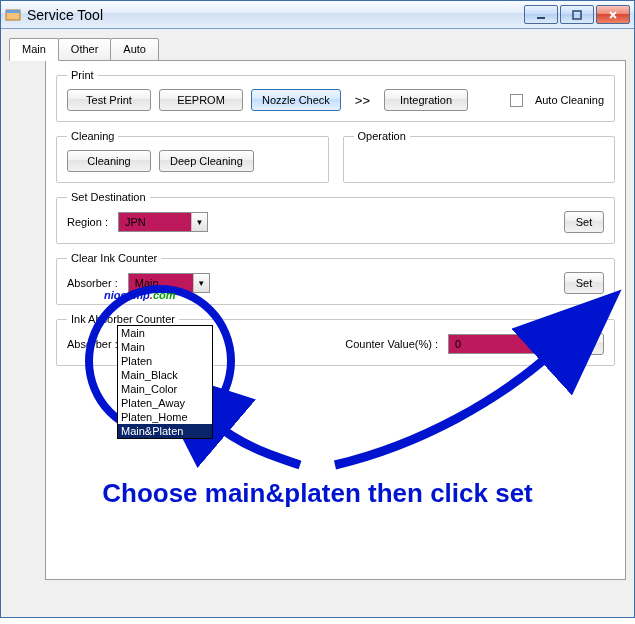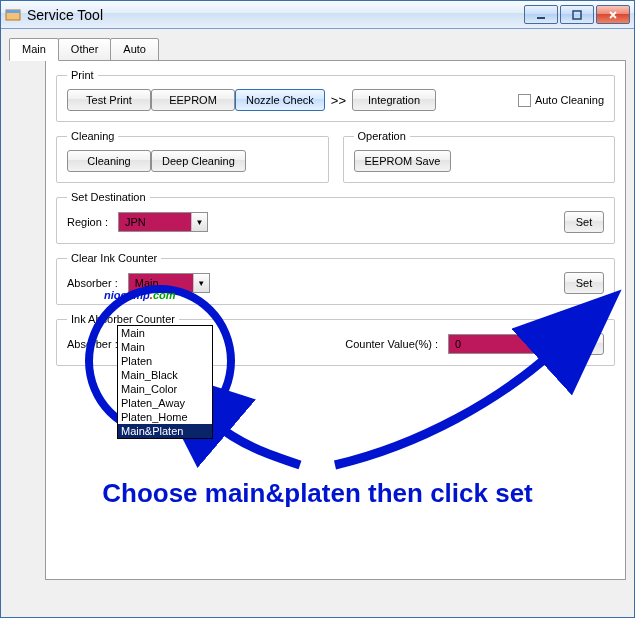--- a/index.html
+++ b/index.html
@@ -12,21 +12,21 @@
   .win-btn { width: 34px; height: 19px; margin-left: 2px; border: 1px solid #4a6b99; border-radius: 2px; display:flex; align-items:center; justify-content:center; background: linear-gradient(#eaf3fc,#c9defc 45%,#b1cef2 46%,#dcebfb); }
   .win-btn.close { background: linear-gradient(#f7c4ba,#ef8b78 45%,#d6462f 46%,#ef8366); }
   .win-btn svg { width:10px; height:10px; }
   .client { background: #f0f0f0; padding: 8px 8px 10px 8px; height: 588px; position: relative; }
   .tabstrip { display:flex; }
   .tab { padding: 4px 12px 5px 12px; border:1px solid #9a9a9a; background: linear-gradient(#fff,#f0f0f0); margin-right:-1px; position: relative; top:1px; border-top-left-radius:2px; border-top-right-radius:2px; }
   .tab.active { background:#fff; border-bottom:1px solid #fff; z-index:2; }
   .tabpanel { border:1px solid #9a9a9a; background:#fff; padding: 8px 10px 12px 10px; height: 520px; margin-left: 36px; }
   fieldset { border:1px solid #c8c8c8; border-radius:2px; padding: 8px 10px 10px 10px; margin: 0 0 8px 0; }
   legend { padding: 0 4px; color:#000; }
-  .row { display:flex; align-items:center; gap:0; }
+  .row { display:flex; align-items:center; gap:8px; }
   .btn { min-width:84px; height:22px; padding:0 10px; border:1px solid #8f8f8f; border-radius:3px; background: linear-gradient(#fefefe,#f1f1f1 45%,#e4e4e4 46%,#f3f3f3); cursor:pointer; }
   .btn.highlight { border:1px solid #2f6fb5; background: linear-gradient(#eff7ff,#d7eaff 45%,#c1ddff 46%,#e9f3ff); color:#000; }
   .chev { font-size:13px; padding:0 6px; }
   .spacer { flex:1; }
   .checkbox { width:13px; height:13px; border:1px solid #8f8f8f; background:#fff; display:inline-block; }
   .lbl { margin-left:4px; }
   .two-col { display:flex; gap:14px; }
   .two-col fieldset { flex:1; margin:0; }
   .two-col-wrap { margin-bottom:8px; }
   .select { display:flex; align-items:center; border:1px solid #8f8f8f; background:#be185d; height:20px; min-width:82px; }
@@ -104,21 +104,20 @@
         <fieldset>
           <legend>Cleaning</legend>
           <div class="row">
             <button class="btn">Cleaning</button>
             <button class="btn">Deep Cleaning</button>
           </div>
         </fieldset>
         <fieldset>
           <legend>Operation</legend>
           <div class="row">
-            <button class="btn">EEPROM Save</button>
           </div>
         </fieldset>
       </div>
 
       <fieldset>
         <legend>Set Destination</legend>
         <div class="section-inline">
           <span class="label">Region :</span>
           <div class="select" style="min-width:90px">
             <span class="select-text">JPN</span>

